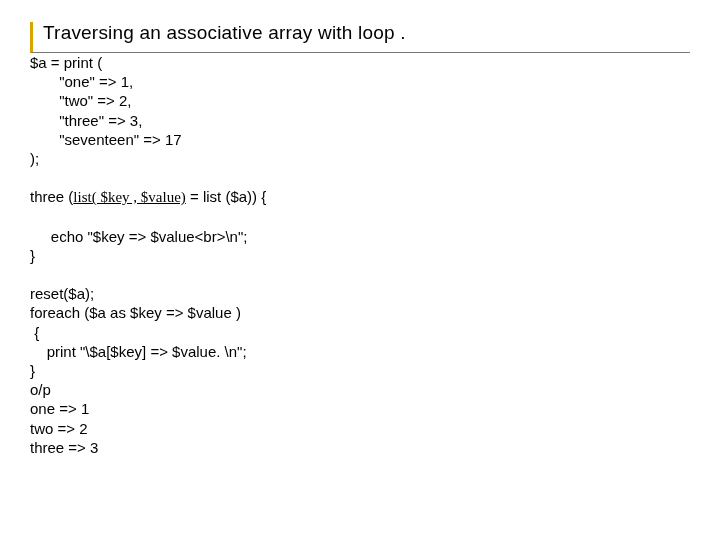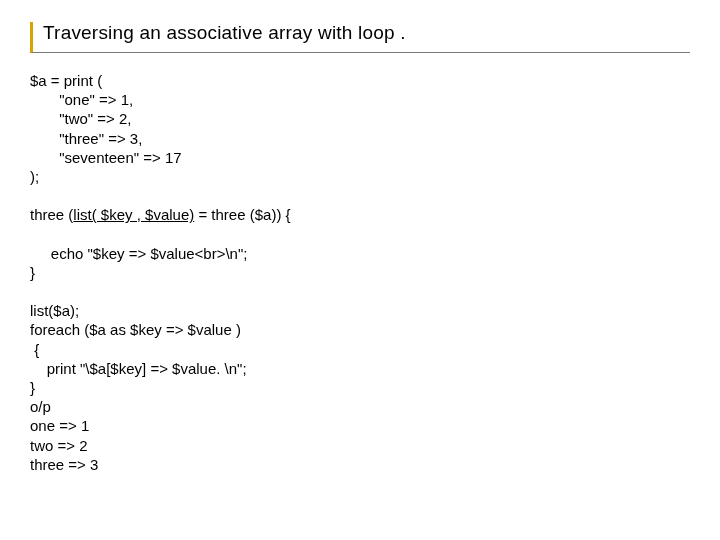--- a/index.html
+++ b/index.html
@@ -17,54 +17,53 @@
     box-sizing: border-box;
     width: 720px;
     height: 540px;
     padding: 22px 30px 20px 30px;
   }
   .title-wrap {
     border-left: 3px solid #d9a300;
     border-bottom: 1px solid #777;
     padding-left: 10px;
     padding-bottom: 8px;
-    margin-bottom: 18px;
   }
   .title {
     font-size: 19px;
     font-weight: 400;
     letter-spacing: 0.2px;
   }
   .code {
     white-space: pre;
     line-height: 1.28;
   }
-  .u { text-decoration: underline; }
+  .u { text-decoration: underline; font-family: Liberation Serif, serif; }
 </style>
 </head>
 <body>
 
 <div class="slide">
   <div class="title-wrap">
     <div class="title">Traversing an associative array with loop .</div>
   </div>
 
   <div class="code"><span>$a = print (</span>
 <span>       "one" =&gt; 1,</span>
 <span>       "two" =&gt; 2,</span>
 <span>       "three" =&gt; 3,</span>
 <span>       "seventeen" =&gt; 17</span>
 <span>);</span>
 <span></span>
-<span>three (</span><span class="u">list( $key , $value)</span><span> = three ($a)) {</span>
+<span>three (</span><span class="u">list( $key , $value)</span><span> = list ($a)) {</span>
 <span></span>
 <span>     echo "$key =&gt; $value&lt;br&gt;\n";</span>
 <span>}</span>
 <span></span>
-<span>list($a);</span>
+<span>reset($a);</span>
 <span>foreach ($a as $key =&gt; $value )</span>
 <span> {</span>
 <span>    print "\$a[$key] =&gt; $value. \n";</span>
 <span>}</span>
 <span>o/p</span>
 <span>one =&gt; 1</span>
 <span>two =&gt; 2</span>
 <span>three =&gt; 3</span></div>
 </div>
 

